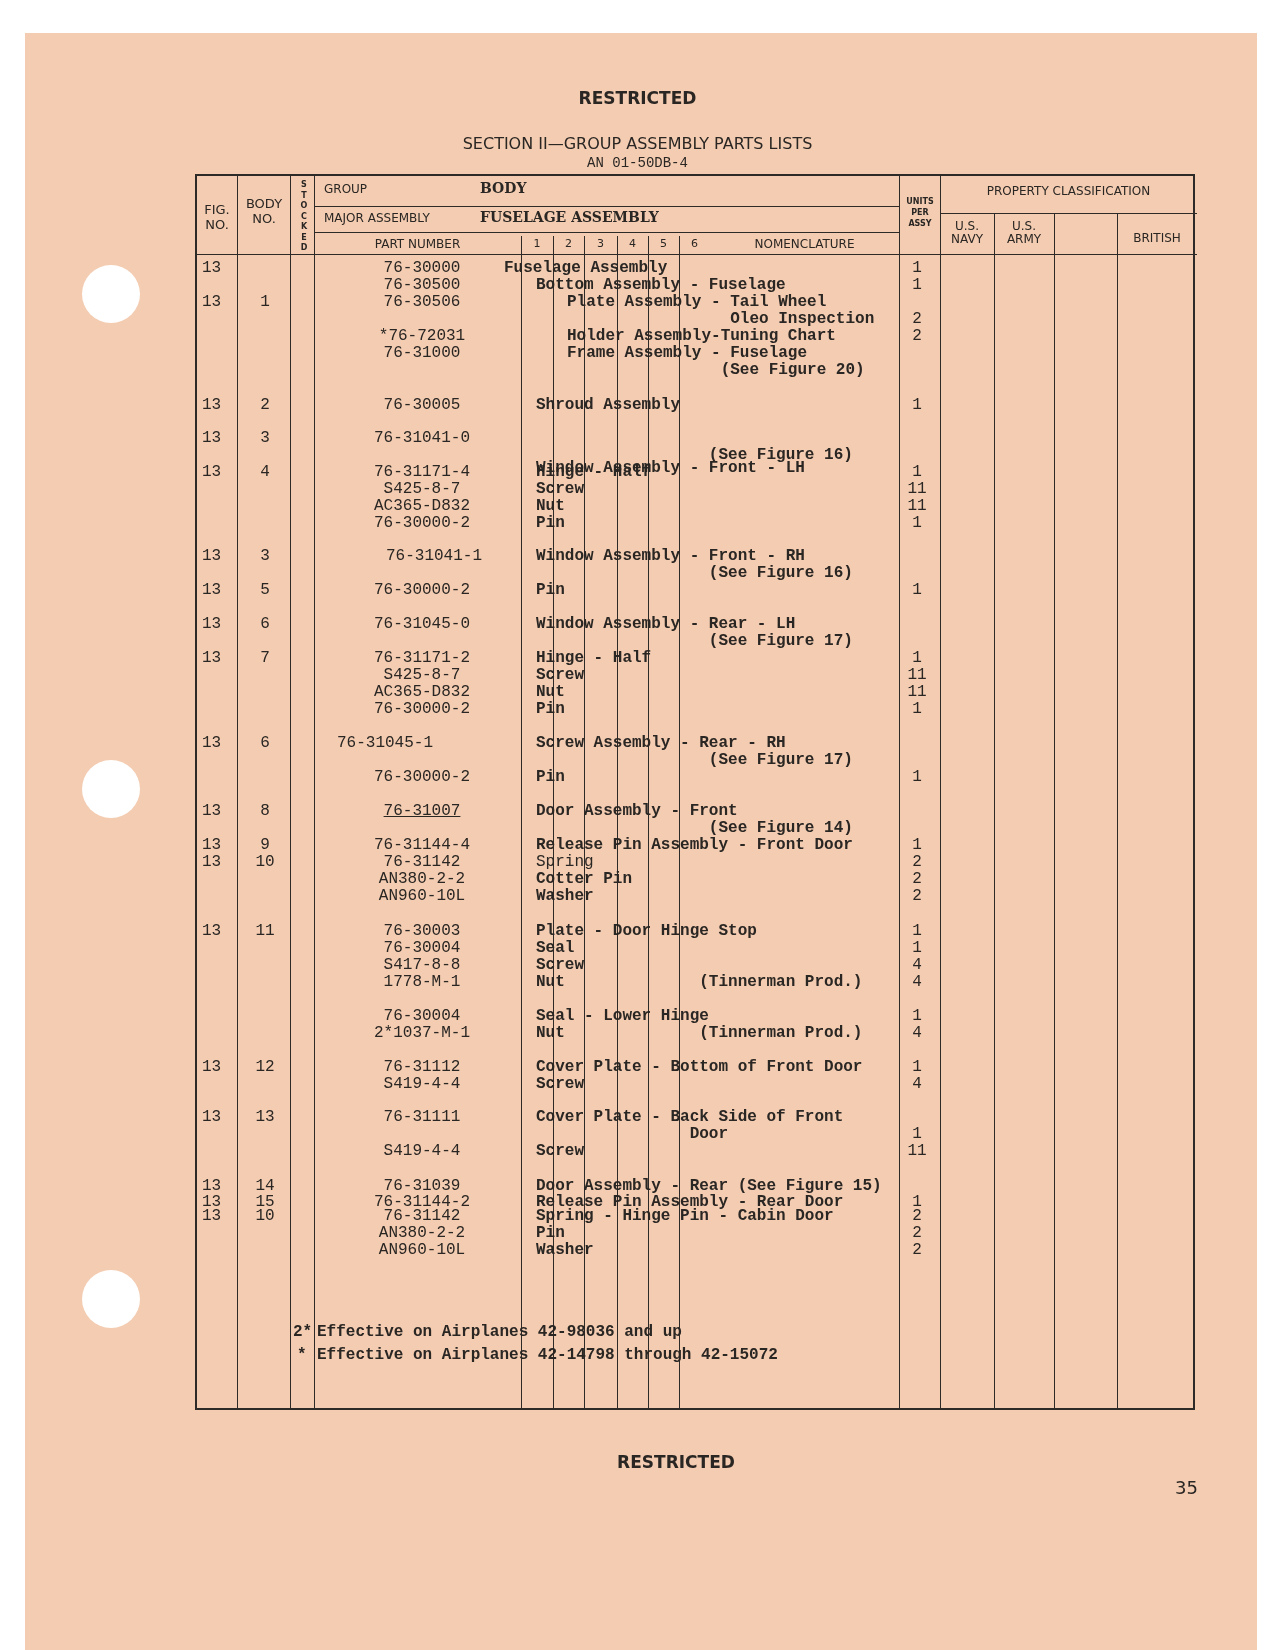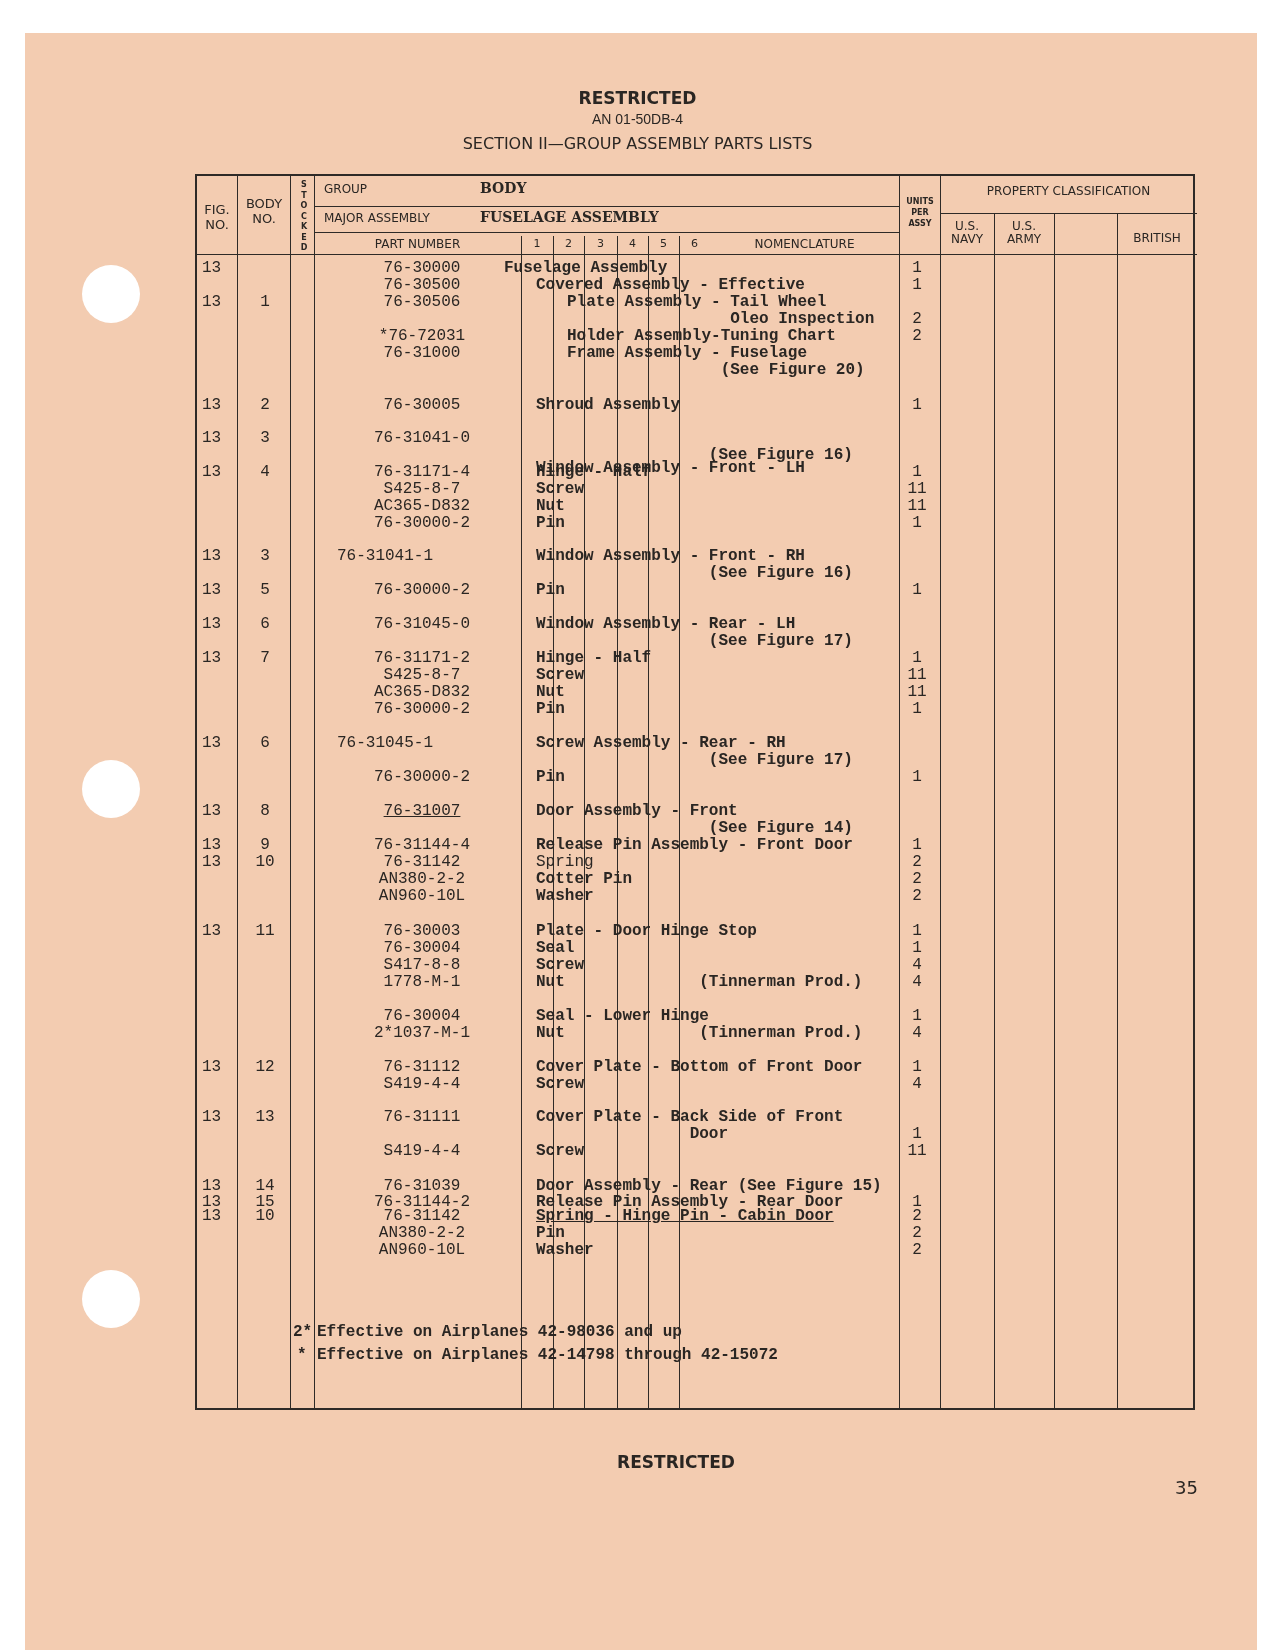--- a/index.html
+++ b/index.html
@@ -1,21 +1,21 @@
 <!DOCTYPE html>
 <html><head>
 <meta charset="utf-8">
 <style>
   html, body { margin:0; padding:0; }
   body { width:1275px; height:1650px; background:#ffffff; position:relative; overflow:hidden; }
   .page { position:absolute; left:25px; top:33px; width:1232px; height:1617px; background:#f3ccb1; }
   .hole { position:absolute; width:58px; height:58px; border-radius:50%; background:#ffffff; left:57px; }
   .hdr { position:absolute; left:0; width:1275px; text-align:center; color:#2a2623; }
   .sans { font-family:"DejaVu Sans", sans-serif; }
-  .mono { font-family:Liberation Sans, sans-serif; }
+  .mono { font-family:Liberation Mono, monospace;margin-top:44px; }
   .t1 { top:88px; font-size:17px; font-weight:bold; }
   .t2 { top:111px; font-size:14px; }
   .t3 { top:134px; font-size:16px; }
   .foot { position:absolute; top:1452px; left:0; width:1352px; text-align:center; font-size:17px; font-weight:bold; color:#2a2623; }
   .pgnum { position:absolute; top:1477px; left:1175px; font-size:18px; color:#2a2623; }
   .tbl { position:absolute; left:195px; top:174px; width:1000px; height:1236px; border:2px solid #2e2a27; box-sizing:border-box; }
   .vl { position:absolute; top:0; bottom:0; width:0; border-left:1.5px solid #2e2a27; }
   .hl { position:absolute; height:0; border-top:1.5px solid #2e2a27; }
   .hc { position:absolute; font-family:"DejaVu Sans", sans-serif; color:#2a2623; text-align:center; }
   .cell { position:absolute; font-family:"Liberation Mono","DejaVu Sans Mono", monospace; font-size:16px; color:#2a2623; white-space:pre; line-height:18px; }
@@ -75,21 +75,21 @@
   <div class="hc" style="left:747px;width:46px;top:44px;font-size:12px;line-height:13px">U.S. NAVY</div>
   <div class="hc" style="left:800px;width:54px;top:44px;font-size:12px;line-height:13px">U.S. ARMY</div>
   <div class="hc" style="left:920px;width:80px;top:55px;font-size:12px">BRITISH</div>
 
   <div id="rows">
       <div class="cell" style="left: 5px; top: 83px;">13</div>
       <div class="cell" style="left: 140px; top: 83px; width: 170px; text-align: center;">76-30000</div>
       <div class="cell" style="left: 307px; top: 83px; font-weight: bold;">Fuselage Assembly</div>
       <div class="cell" style="left: 705px; top: 83px; width: 30px; text-align: center;">1</div>
       <div class="cell" style="left: 140px; top: 100px; width: 170px; text-align: center;">76-30500</div>
-      <div class="cell" style="left: 339px; top: 100px; font-weight: bold;">Covered Assembly - Effective</div>
+      <div class="cell" style="left: 339px; top: 100px; font-weight: bold;">Bottom Assembly - Fuselage</div>
       <div class="cell" style="left: 705px; top: 100px; width: 30px; text-align: center;">1</div>
       <div class="cell" style="left: 5px; top: 117px;">13</div>
       <div class="cell" style="left: 45px; top: 117px; width: 46px; text-align: center;">1</div>
       <div class="cell" style="left: 140px; top: 117px; width: 170px; text-align: center;">76-30506</div>
       <div class="cell" style="left: 370px; top: 117px; font-weight: bold;">Plate Assembly - Tail Wheel</div>
       <div class="cell" style="left: 370px; top: 134px; font-weight: bold;">                 Oleo Inspection</div>
       <div class="cell" style="left: 705px; top: 134px; width: 30px; text-align: center;">2</div>
       <div class="cell" style="left: 140px; top: 151px; width: 170px; text-align: center;">*76-72031</div>
       <div class="cell" style="left: 370px; top: 151px; font-weight: bold;">Holder Assembly-Tuning Chart</div>
       <div class="cell" style="left: 705px; top: 151px; width: 30px; text-align: center;">2</div>
@@ -115,21 +115,21 @@
       <div class="cell" style="left: 339px; top: 304px; font-weight: bold;">Screw</div>
       <div class="cell" style="left: 705px; top: 304px; width: 30px; text-align: center;">11</div>
       <div class="cell" style="left: 140px; top: 321px; width: 170px; text-align: center;">AC365-D832</div>
       <div class="cell" style="left: 339px; top: 321px; font-weight: bold;">Nut</div>
       <div class="cell" style="left: 705px; top: 321px; width: 30px; text-align: center;">11</div>
       <div class="cell" style="left: 140px; top: 338px; width: 170px; text-align: center;">76-30000-2</div>
       <div class="cell" style="left: 339px; top: 338px; font-weight: bold;">Pin</div>
       <div class="cell" style="left: 705px; top: 338px; width: 30px; text-align: center;">1</div>
       <div class="cell" style="left: 5px; top: 371px;">13</div>
       <div class="cell" style="left: 45px; top: 371px; width: 46px; text-align: center;">3</div>
-      <div class="cell" style="left: 140px; top: 371px; width: 170px; ">76-31041-1</div>
+      <div class="cell" style="left: 152px; top: 371px; width: 170px; text-align: center;">76-31041-1</div>
       <div class="cell" style="left: 339px; top: 371px; font-weight: bold;">Window Assembly - Front - RH</div>
       <div class="cell" style="left: 339px; top: 388px; font-weight: bold;">                  (See Figure 16)</div>
       <div class="cell" style="left: 5px; top: 405px;">13</div>
       <div class="cell" style="left: 45px; top: 405px; width: 46px; text-align: center;">5</div>
       <div class="cell" style="left: 140px; top: 405px; width: 170px; text-align: center;">76-30000-2</div>
       <div class="cell" style="left: 339px; top: 405px; font-weight: bold;">Pin</div>
       <div class="cell" style="left: 705px; top: 405px; width: 30px; text-align: center;">1</div>
       <div class="cell" style="left: 5px; top: 439px;">13</div>
       <div class="cell" style="left: 45px; top: 439px; width: 46px; text-align: center;">6</div>
       <div class="cell" style="left: 140px; top: 439px; width: 170px; text-align: center;">76-31045-0</div>
@@ -220,21 +220,21 @@
       <div class="cell" style="left: 140px; top: 1001px; width: 170px; text-align: center;">76-31039</div>
       <div class="cell" style="left: 339px; top: 1001px; font-weight: bold;">Door Assembly - Rear (See Figure 15)</div>
       <div class="cell" style="left: 5px; top: 1017px;">13</div>
       <div class="cell" style="left: 45px; top: 1017px; width: 46px; text-align: center;">15</div>
       <div class="cell" style="left: 140px; top: 1017px; width: 170px; text-align: center;">76-31144-2</div>
       <div class="cell" style="left: 339px; top: 1017px; font-weight: bold;">Release Pin Assembly - Rear Door</div>
       <div class="cell" style="left: 705px; top: 1017px; width: 30px; text-align: center;">1</div>
       <div class="cell" style="left: 5px; top: 1031px;">13</div>
       <div class="cell" style="left: 45px; top: 1031px; width: 46px; text-align: center;">10</div>
       <div class="cell" style="left: 140px; top: 1031px; width: 170px; text-align: center;">76-31142</div>
-      <div class="cell" style="left: 339px; top: 1031px; font-weight: bold; text-decoration: underline;">Spring - Hinge Pin - Cabin Door</div>
+      <div class="cell" style="left: 339px; top: 1031px; font-weight: bold;">Spring - Hinge Pin - Cabin Door</div>
       <div class="cell" style="left: 705px; top: 1031px; width: 30px; text-align: center;">2</div>
       <div class="cell" style="left: 140px; top: 1048px; width: 170px; text-align: center;">AN380-2-2</div>
       <div class="cell" style="left: 339px; top: 1048px; font-weight: bold;">Pin</div>
       <div class="cell" style="left: 705px; top: 1048px; width: 30px; text-align: center;">2</div>
       <div class="cell" style="left: 140px; top: 1065px; width: 170px; text-align: center;">AN960-10L</div>
       <div class="cell" style="left: 339px; top: 1065px; font-weight: bold;">Washer</div>
       <div class="cell" style="left: 705px; top: 1065px; width: 30px; text-align: center;">2</div>
     </div>
 
   <div class="cell" style="left:96px;top:1147px;font-weight:bold">2*</div>

